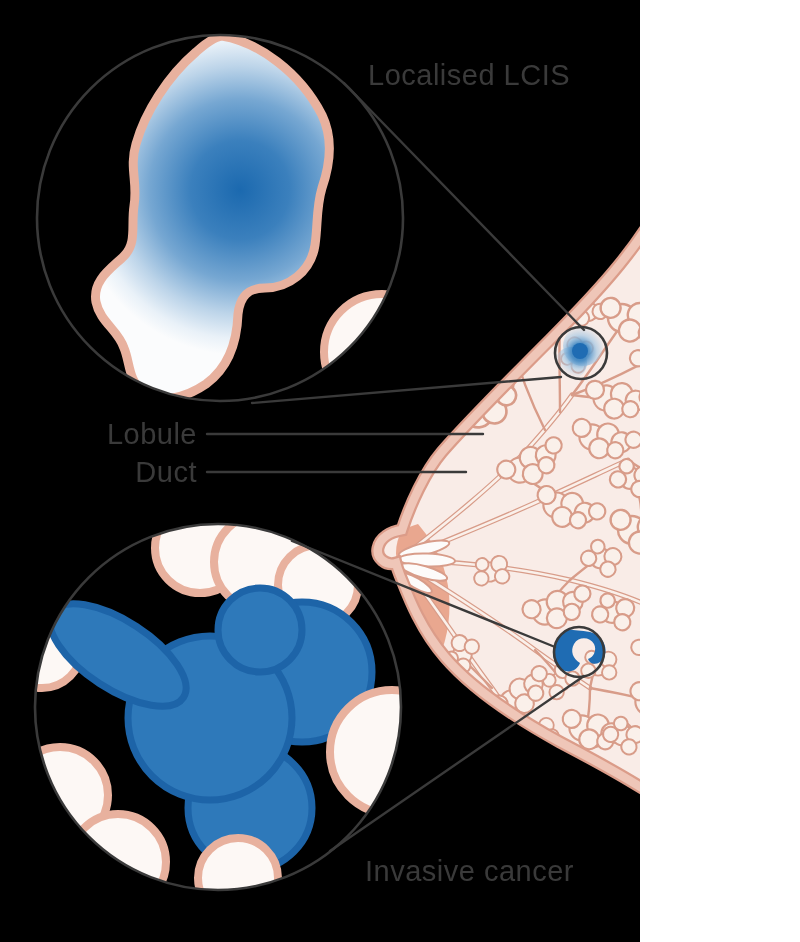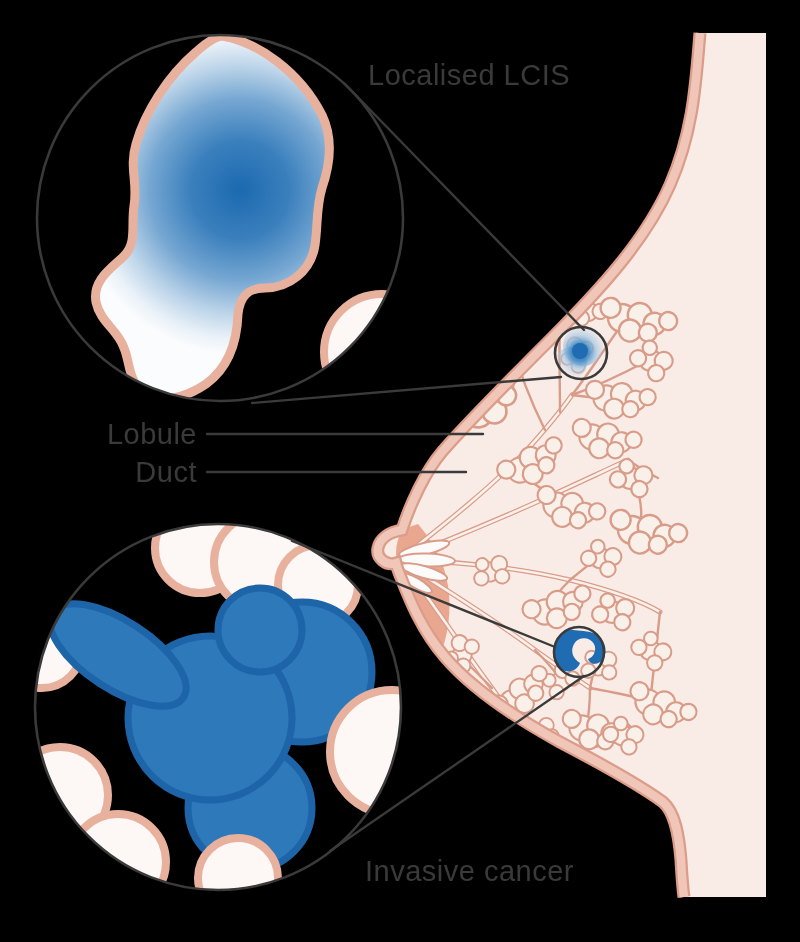--- a/index.html
+++ b/index.html
@@ -1,18 +1,18 @@
 <!DOCTYPE html>
 <html style="--bg: #000000; --ink: #3a3a3a; --breastFill: #f9ece7; --skinBand: #efc6b8; --skinEdge: #db9c89; --lobuleStroke: #d89c89; --lobuleFill: #faf0ea; --areola: #e9a78f; --ductWhite: #fdfbfa; --zoomLobuleFill: #fdf8f5; --zoomLobuleStroke: #e8b19e; --blueCore: #1b69af; --blueMid1: #3b80bd; --blueMid2: #76a7d2; --blueFade1: #bcd4e9; --blueFade2: #e9f1f8; --blueFade3: #fbfcfd; --invasiveFill: #2e79ba; --invasiveEdge: #1d64a8; --spotBlue: #1f6cb3; --spotMid: #4f90c6; --spotSoft: #a8c9e4;"><head>
 <meta charset="utf-8">
 <style>
   html,body{margin:0;padding:0;}
   .stage{
     position:relative;
-    width:800px;height:942px;
+    width:640px;height:942px;
     background:var(--bg);
     overflow:hidden;
     font-family:"Liberation Sans", sans-serif;
   }
   svg{display:block;}
   .label{
     font-family:"Liberation Sans", sans-serif;
     font-size:29px;
     fill:var(--ink);
     letter-spacing:0.5px;

